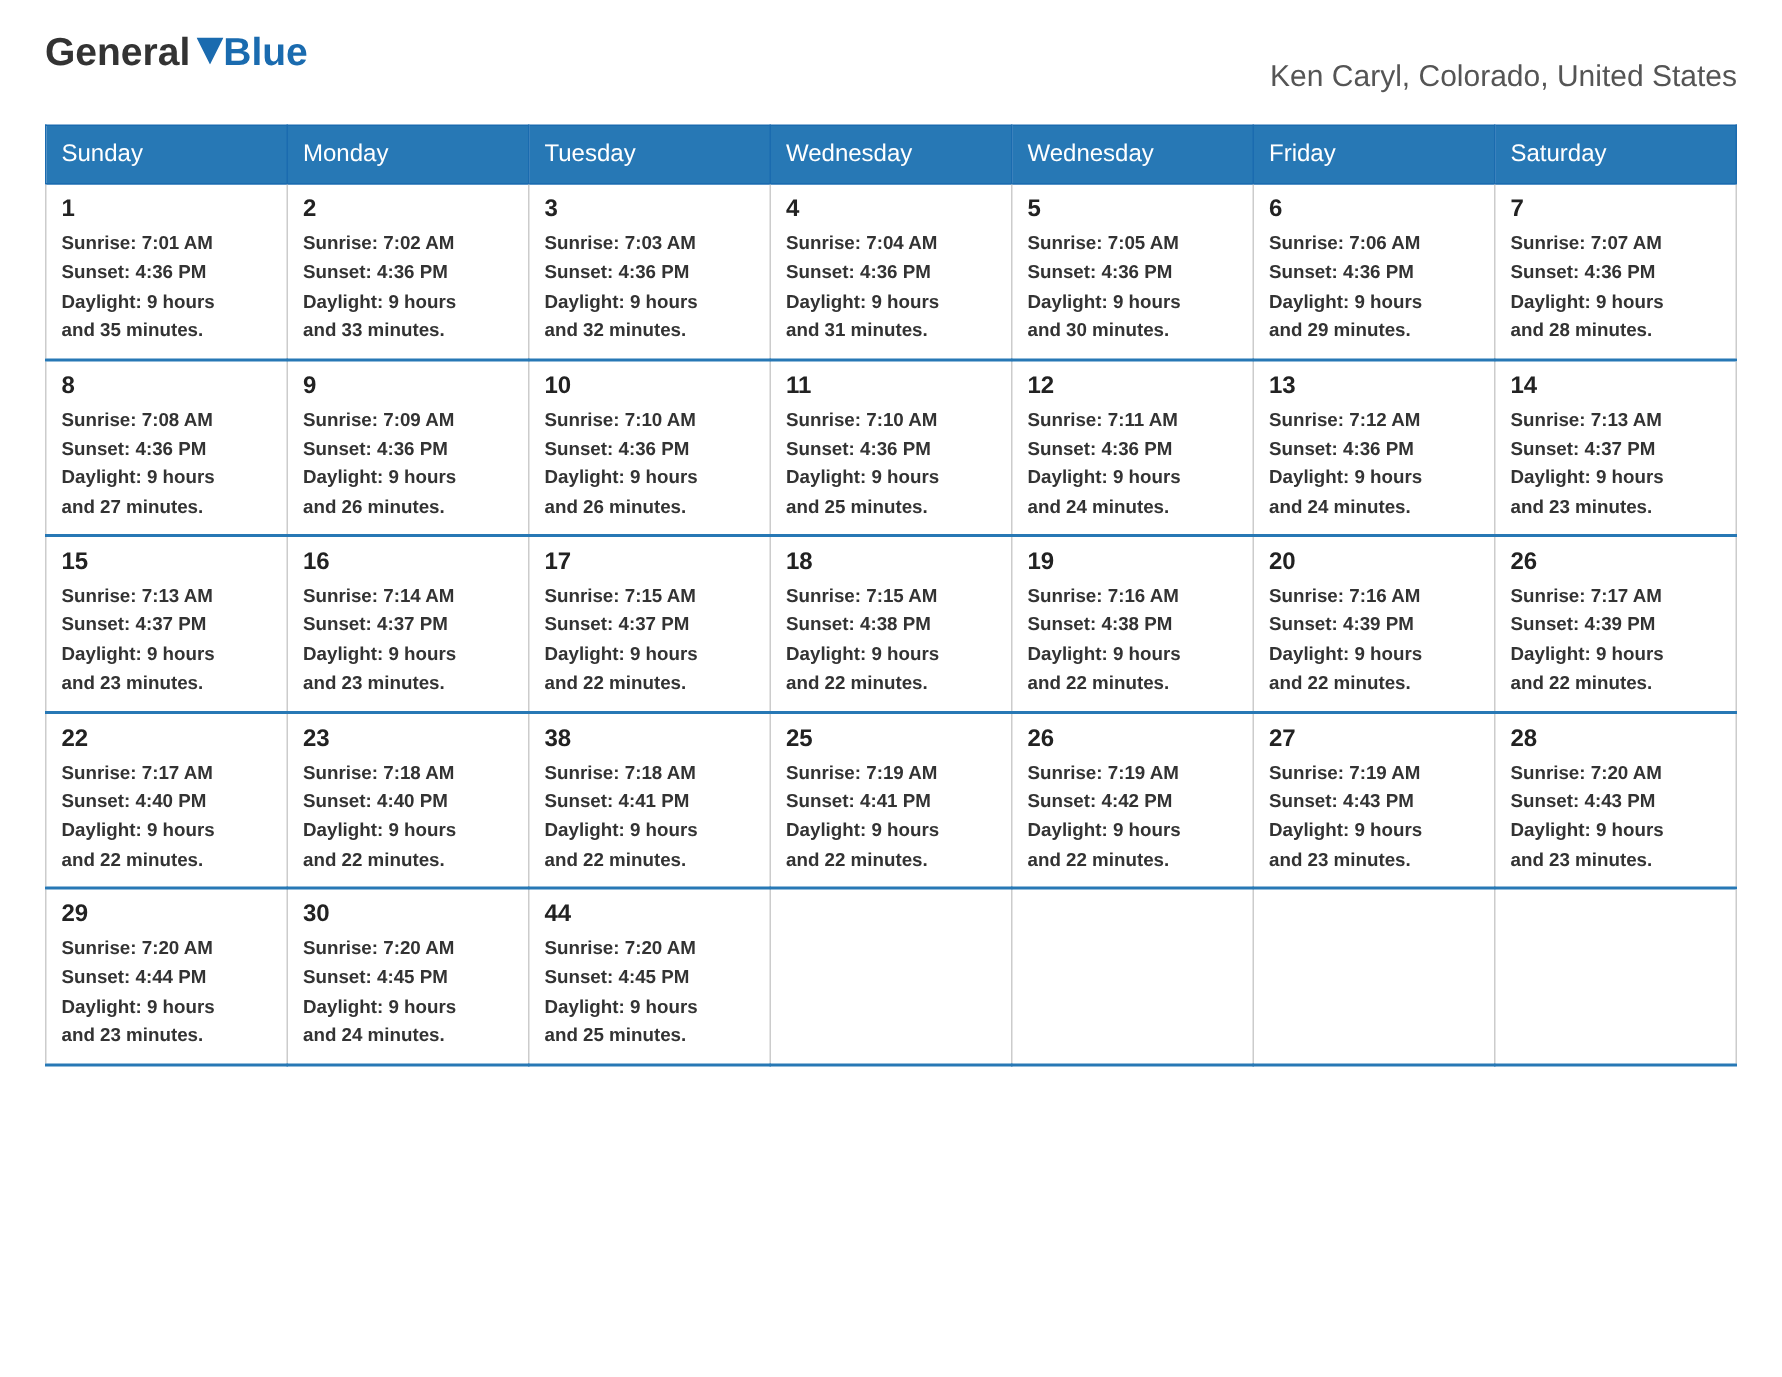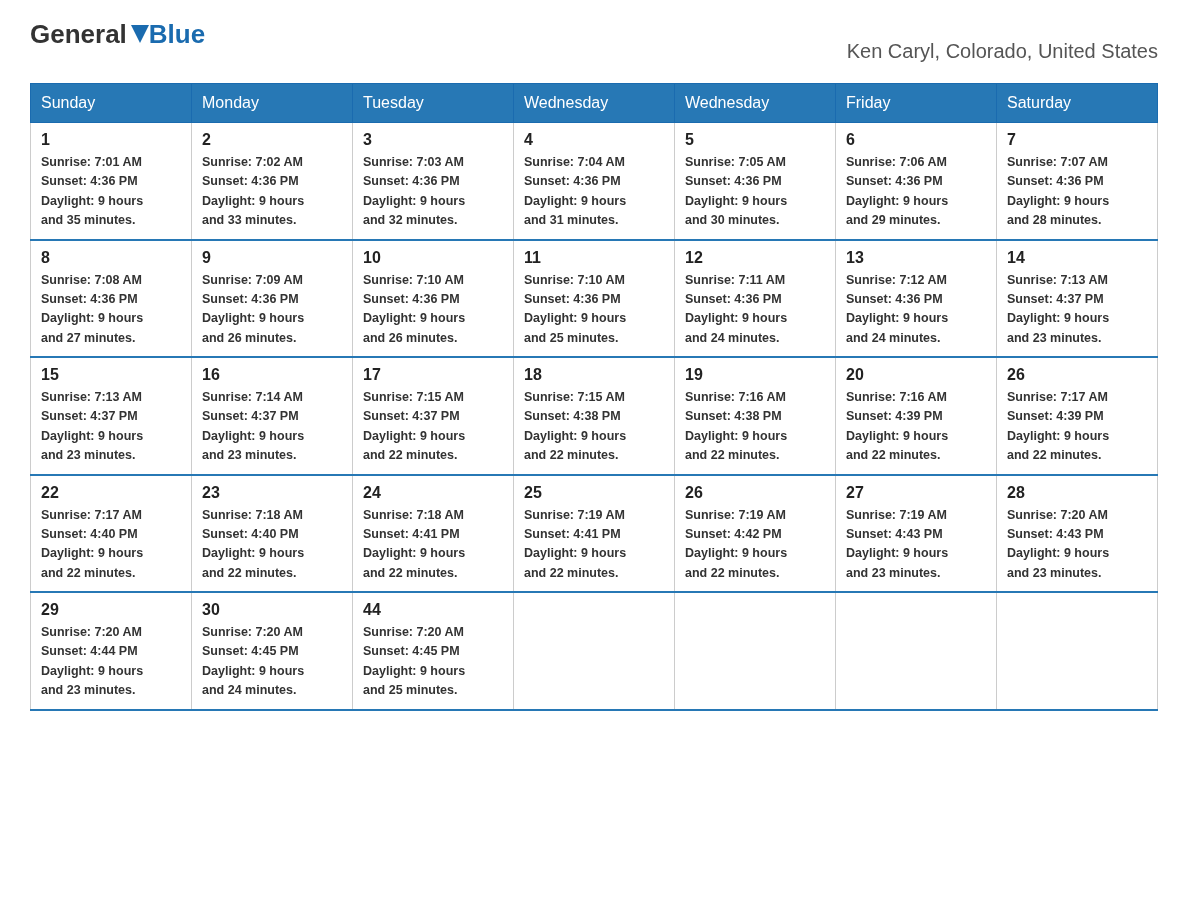--- a/index.html
+++ b/index.html
@@ -327,21 +327,21 @@
         <td>
         <div class="day-num">23</div>
         <div class="day-info">
           Sunrise: 7:18 AM<br>
           Sunset: 4:40 PM<br>
           Daylight: 9 hours<br>
           and 22 minutes.
         </div>
       </td>
         <td>
-        <div class="day-num">24</div>
+        <div class="day-num">38</div>
         <div class="day-info">
           Sunrise: 7:18 AM<br>
           Sunset: 4:41 PM<br>
           Daylight: 9 hours<br>
           and 22 minutes.
         </div>
       </td>
         <td>
         <div class="day-num">25</div>
         <div class="day-info">

